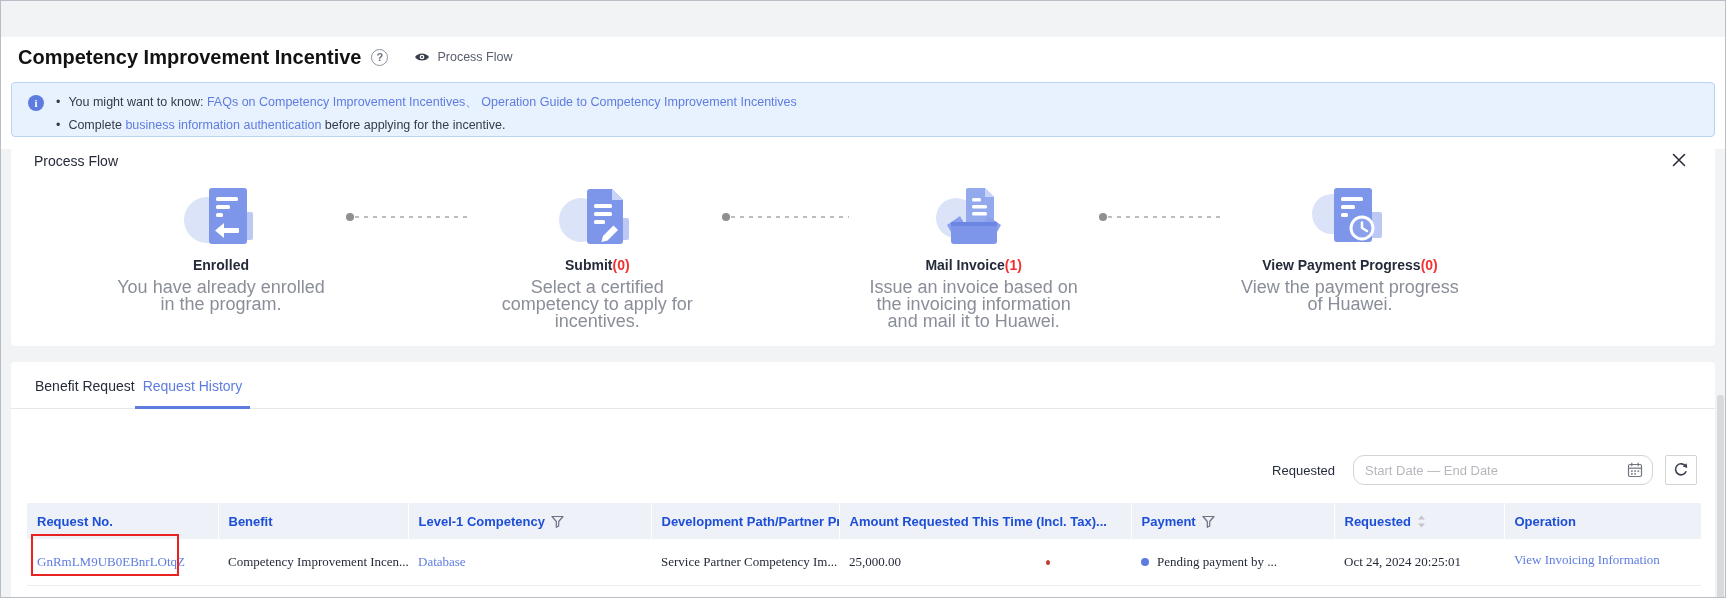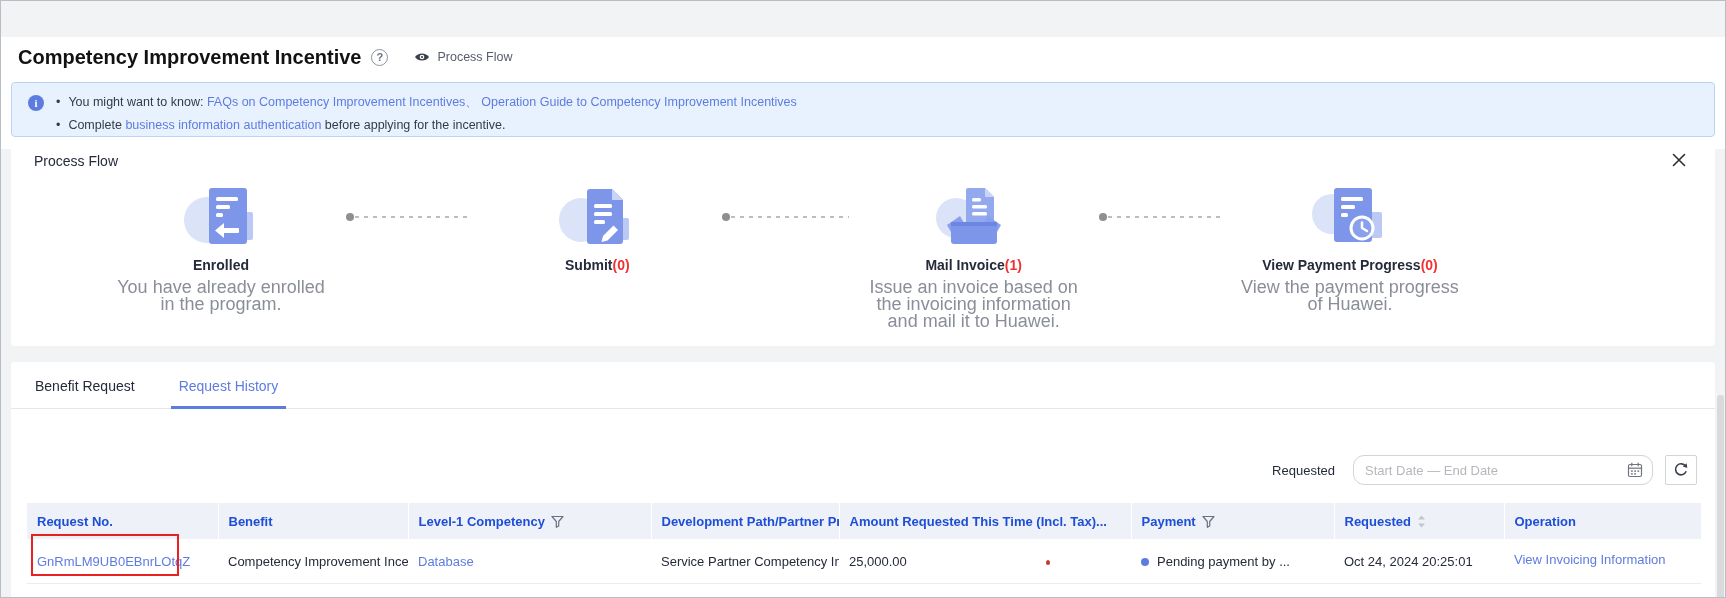--- a/index.html
+++ b/index.html
@@ -39,40 +39,40 @@
   .step{width:250px;flex:none;text-align:center;}
   .icon-wrap{height:64px;display:flex;justify-content:center;}
   .step-name{margin-top:7px;font-size:14px;font-weight:600;color:#252b3a;}
   .step-name .cnt{color:#f23030;}
   .step-desc{margin-top:6px;font-size:18px;color:#8a8e99;line-height:17px;padding:0 14px;}
   .connector{flex:1;height:2px;margin-top:30px;position:relative;
     background-image:repeating-linear-gradient(to right,#bdbdbd 0 4px,transparent 4px 9px);}
   .connector .dot{position:absolute;left:0;top:-3px;width:8px;height:8px;border-radius:50%;background:#8f8f8f;}
   
   .main-card{position:absolute;top:361px;left:10px;right:10px;height:237px;background:#fff;border-radius:4px 4px 0 0;}
-  .tabs{display:flex;gap:36px;padding:16px 24px 0;border-bottom:1px solid #e7e7e9;}
+  .tabs{display:flex;padding:16px 24px 0;border-bottom:1px solid #e7e7e9;}
   .tab{font-size:14px;color:#252b3a;padding-bottom:12px;cursor:pointer;}
   .tab.active{color:#5e7ce0;border-bottom:3px solid #5e7ce0;margin-bottom:-1px;padding-left:8px;padding-right:8px;}
   .filter-row{display:flex;justify-content:flex-end;align-items:center;margin:46px 18px 0 0;}
   .flabel{font-size:13px;color:#252b3a;margin-right:18px;}
   .date-input{width:300px;height:30px;border:1px solid #d3d4d6;border-radius:11px;background:#fff;
     display:flex;align-items:center;padding:0 9px;}
   .date-input input{border:0;outline:none;flex:1;font-size:13px;font-family:inherit;color:#333;background:transparent;}
   .date-input input::placeholder{color:#b4b7bc;}
   .refresh{width:32px;height:30px;margin-left:12px;border:1px solid #d3d4d6;border-radius:2px;background:#fff;
     display:flex;align-items:center;justify-content:center;cursor:pointer;padding:0;}
   
   .table-wrap{margin:18px 16px 0;overflow:hidden;width:1674px;}
   table{border-collapse:collapse;table-layout:fixed;width:1727px;}
   thead th{background:#eef1f8;font-size:13px;font-weight:700;color:#1d4ed8;text-align:left;
     padding:6px 10px;height:36px;border-right:1px solid #fff;white-space:nowrap;overflow:hidden;}
   thead th:last-child{border-right:0;}
   thead th svg{vertical-align:-2px;margin-left:6px;}
   tbody td{font-size:13px;color:#252b3a;padding:13px 10px;border-bottom:1px solid #ececee;
-    white-space:nowrap;overflow:hidden;background:#fff;}
+    white-space:nowrap;overflow:hidden;background:#fff;font-family:Liberation Serif, serif;}
   a.cell-link{color:#5e7ce0;text-decoration:none;cursor:pointer;}
   .op-link{display:inline-block;width:151px;overflow:hidden;white-space:nowrap;}
   .status-dot{display:inline-block;width:8px;height:8px;border-radius:50%;background:#5e7ce0;margin-right:8px;vertical-align:0;}
   
   .anno-box{position:absolute;left:30px;top:533px;width:148px;height:42px;border:2px solid #e8231f;z-index:30;pointer-events:none;}
   .anno-dot{position:absolute;left:1045px;top:559px;width:4px;height:5px;background:#c0392b;border-radius:50%;z-index:30;}
   .scroll-thumb{position:absolute;top:394px;right:1px;width:7px;height:204px;background:#d9dadc;border-radius:3px;z-index:40;}
 </style>
 </head>
 <body>
@@ -144,20 +144,21 @@
             <rect x="52" y="32" width="18" height="22" rx="2" fill="#bcc9f4"></rect>
             <path d="M28 6 a3 3 0 0 1 3-3 h22 l11 11 v41 a3 3 0 0 1-3 3 h-30 a3 3 0 0 1-3-3 z" fill="#7e96ea"></path>
             <path d="M53 3 v11 h11 z" fill="#c9d4f8"></path>
             <rect x="35" y="18" width="18" height="4" rx="1.5" fill="#fff"></rect>
             <rect x="35" y="26" width="18" height="4" rx="1.5" fill="#fff"></rect>
             <rect x="35" y="34" width="11" height="4" rx="1.5" fill="#fff"></rect>
             <path d="M44 50 l10.5 -10.5 4.5 4.5 -10.5 10.5 -6 1.5 z" fill="#fff"></path>
           </svg>
         </div>
         <div class="step-name"><span>Submit</span><span class="cnt">(0)</span></div>
+        <div class="step-desc">Select a certified competency to apply for incentives.</div>
       </div>
 
       <div class="connector">
           <span class="dot"></span>
         </div>
 
       <div class="step">
         <div class="icon-wrap">
           <svg width="76" height="64" viewBox="0 0 76 64">
             <circle cx="20" cy="32" r="20" fill="#dbe3f9"></circle>

